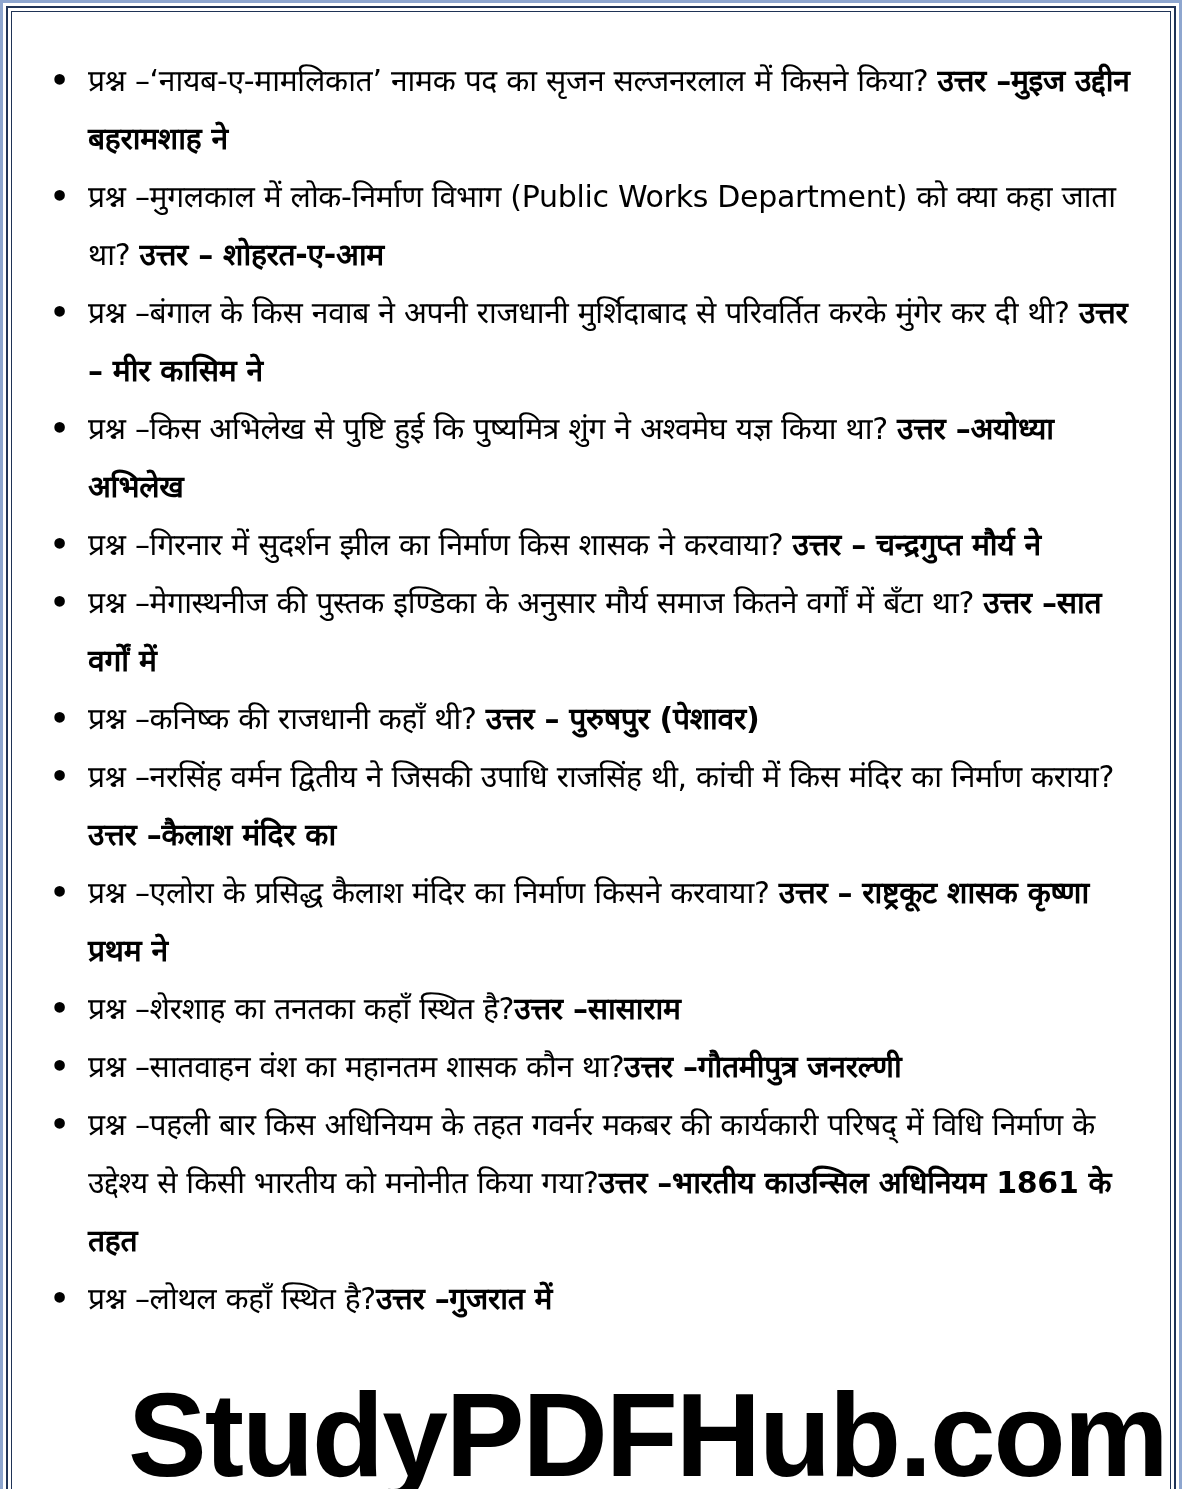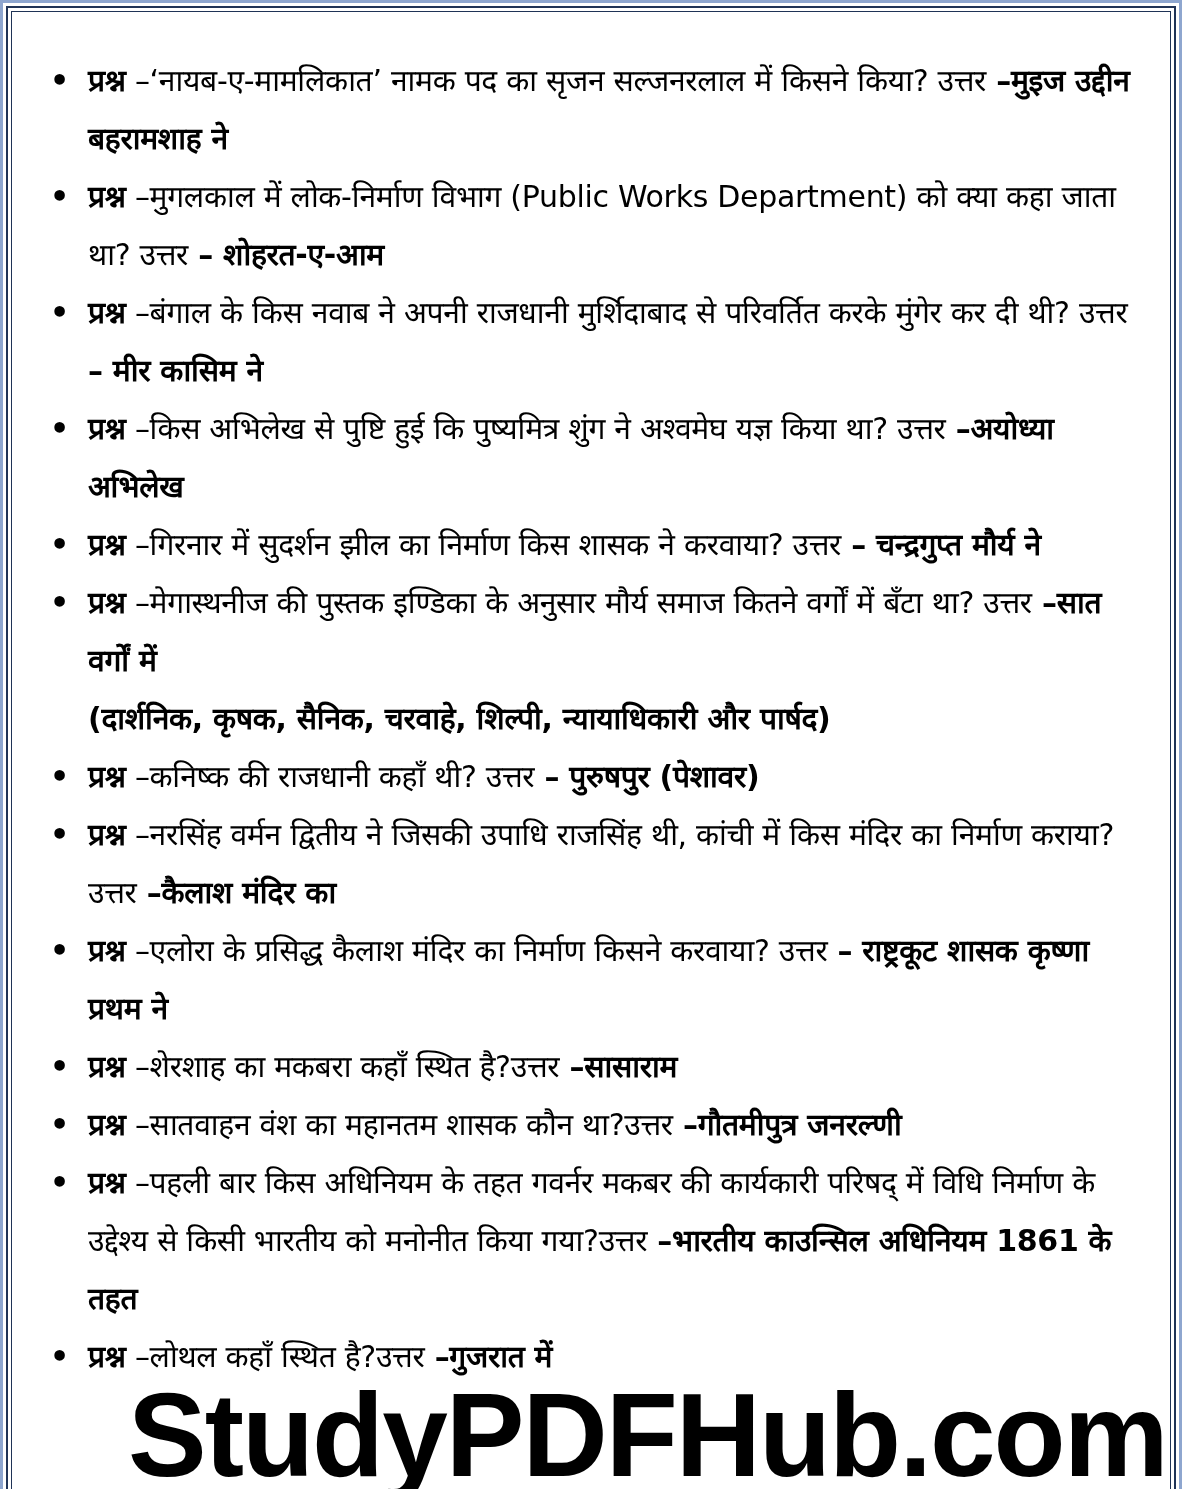--- a/index.html
+++ b/index.html
@@ -68,24 +68,24 @@
     }
     .bullet {
       position: absolute;
       left: 50px;
       top: 0;
       font-size: 30px;
       line-height: 58px;
       font-weight: bold;
     }
     .q-label {
-      font-weight: bold;
+      font-weight: normal;
     }
     .a-label {
-      font-weight: normal;
+      font-weight: bold;
     }
     .a-text {
       font-weight: bold;
     }
     .extra-line {
       display: block;
       font-weight: bold;
     }
     .watermark {
       position: absolute;
@@ -126,37 +126,36 @@
       <span class="bullet">•</span>
       <span class="q-label">प्रश्न</span><span class="q-text"> –किस अभिलेख से पुष्टि हुई कि पुष्यमित्र शुंग ने अश्वमेघ यज्ञ किया था? </span><span class="a-label">उत्तर</span><span class="a-text"> –अयोध्या अभिलेख</span>
     </li>
     <li class="qa-item">
       <span class="bullet">•</span>
       <span class="q-label">प्रश्न</span><span class="q-text"> –गिरनार में सुदर्शन झील का निर्माण किस शासक ने करवाया?  </span><span class="a-label">उत्तर</span><span class="a-text"> – चन्द्रगुप्त मौर्य ने</span>
     </li>
     <li class="qa-item">
       <span class="bullet">•</span>
       <span class="q-label">प्रश्न</span><span class="q-text"> –मेगास्थनीज की पुस्तक इण्डिका के अनुसार मौर्य समाज कितने वर्गों में बँटा था?  </span><span class="a-label">उत्तर</span><span class="a-text"> –सात वर्गों में</span>
-      <span class="extra-line">(दार्शनिक, कृषक, सैनिक, चरवाहे, शिल्पी, न्यायाधिकारी और पार्षद)</span>
     </li>
     <li class="qa-item">
       <span class="bullet">•</span>
       <span class="q-label">प्रश्न</span><span class="q-text"> –कनिष्क की राजधानी कहाँ थी? </span><span class="a-label">उत्तर</span><span class="a-text"> – पुरुषपुर (पेशावर)</span>
     </li>
     <li class="qa-item">
       <span class="bullet">•</span>
       <span class="q-label">प्रश्न</span><span class="q-text"> –नरसिंह वर्मन द्वितीय ने जिसकी उपाधि राजसिंह थी, कांची में किस मंदिर का निर्माण कराया?</span><span class="a-label">उत्तर</span><span class="a-text"> –कैलाश मंदिर का</span>
     </li>
     <li class="qa-item">
       <span class="bullet">•</span>
       <span class="q-label">प्रश्न</span><span class="q-text"> –एलोरा के प्रसिद्ध कैलाश मंदिर का निर्माण किसने करवाया?  </span><span class="a-label">उत्तर</span><span class="a-text"> – राष्ट्रकूट शासक कृष्णा प्रथम ने</span>
     </li>
     <li class="qa-item">
       <span class="bullet">•</span>
-      <span class="q-label">प्रश्न</span><span class="q-text"> –शेरशाह का मकबरा कहाँ स्थित है?</span><span class="a-label">उत्तर</span><span class="a-text"> –सासाराम</span>
+      <span class="q-label">प्रश्न</span><span class="q-text"> –शेरशाह का तनतका कहाँ स्थित है?</span><span class="a-label">उत्तर</span><span class="a-text"> –सासाराम</span>
     </li>
     <li class="qa-item">
       <span class="bullet">•</span>
       <span class="q-label">प्रश्न</span><span class="q-text"> –सातवाहन वंश का महानतम शासक कौन था?</span><span class="a-label">उत्तर</span><span class="a-text"> –गौतमीपुत्र जनरल्णी</span>
     </li>
     <li class="qa-item">
       <span class="bullet">•</span>
       <span class="q-label">प्रश्न</span><span class="q-text"> –पहली बार किस अधिनियम के तहत गवर्नर मकबर की कार्यकारी परिषद् में विधि निर्माण के उद्देश्य  से किसी भारतीय को मनोनीत किया गया?</span><span class="a-label">उत्तर</span><span class="a-text"> –भारतीय काउन्सिल अधिनियम 1861 के तहत</span>
     </li>
     <li class="qa-item">

